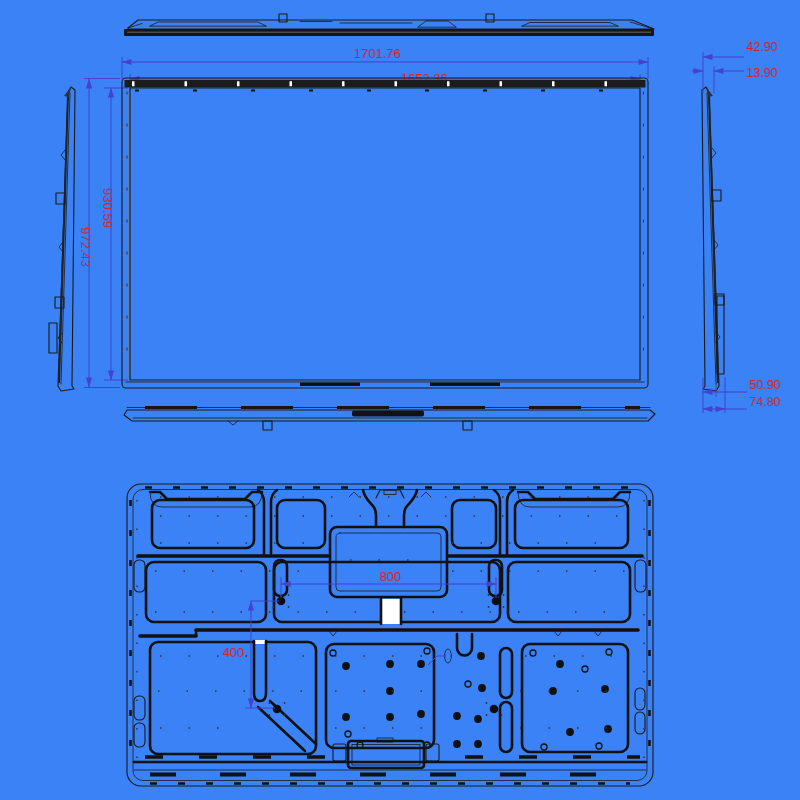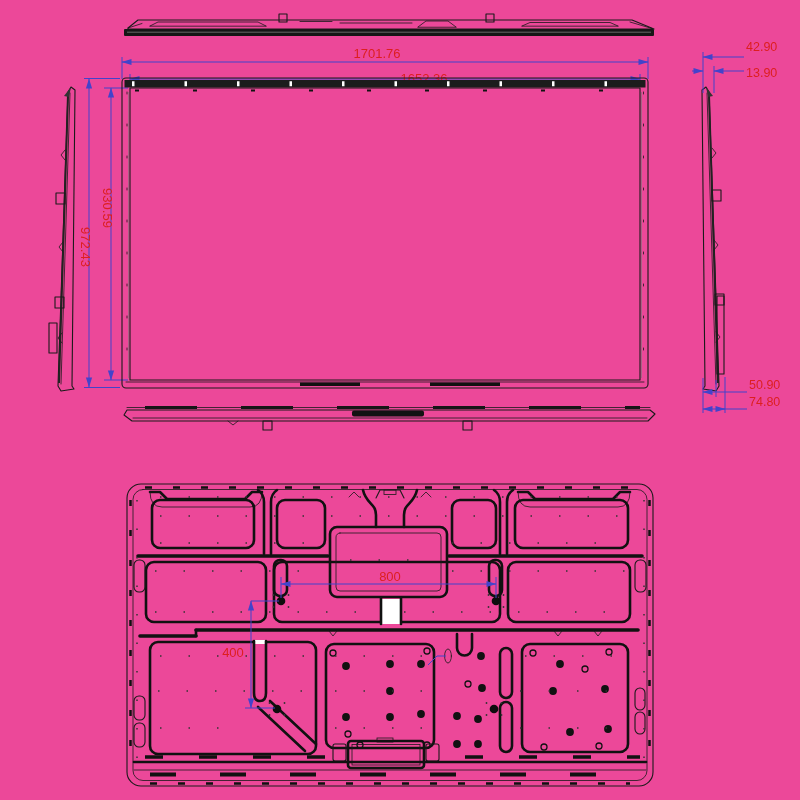--- a/index.html
+++ b/index.html
@@ -1,16 +1,16 @@
 <!DOCTYPE html>
 <html><head>
 <meta charset="utf-8">
 <style>
   html,body{margin:0;padding:0;background:#ffffff;}
-  .canvas{position:relative;width:800px;height:800px;background:#ec4899;overflow:hidden;
+  .canvas{position:relative;width:800px;height:800px;background:#3b82f6;overflow:hidden;
           font-family:"Liberation Sans", sans-serif;}
   svg{display:block}
   .ln   {stroke:#1a1a1a;stroke-width:1.1;fill:none;stroke-linecap:round;stroke-linejoin:round;}
   .fin  {stroke:#1a1a1a;stroke-width:.8;fill:none;stroke-linecap:round;}
   .thk  {stroke:#111;stroke-width:2.6;fill:none;stroke-linejoin:round;stroke-linecap:round;}
   .band {stroke:#111;stroke-width:3.6;fill:none;stroke-linecap:round;}
   .dim  {stroke:#4343cb;stroke-width:1;fill:none;}
   .dimtxt{fill:#dd1f1f;font-size:13px;font-family:"Liberation Sans",sans-serif;}
   .dimtxt.sm{font-size:12.5px;}
   .dots {stroke:#333;stroke-width:1.5;stroke-dasharray:1.5 27;fill:none;}

